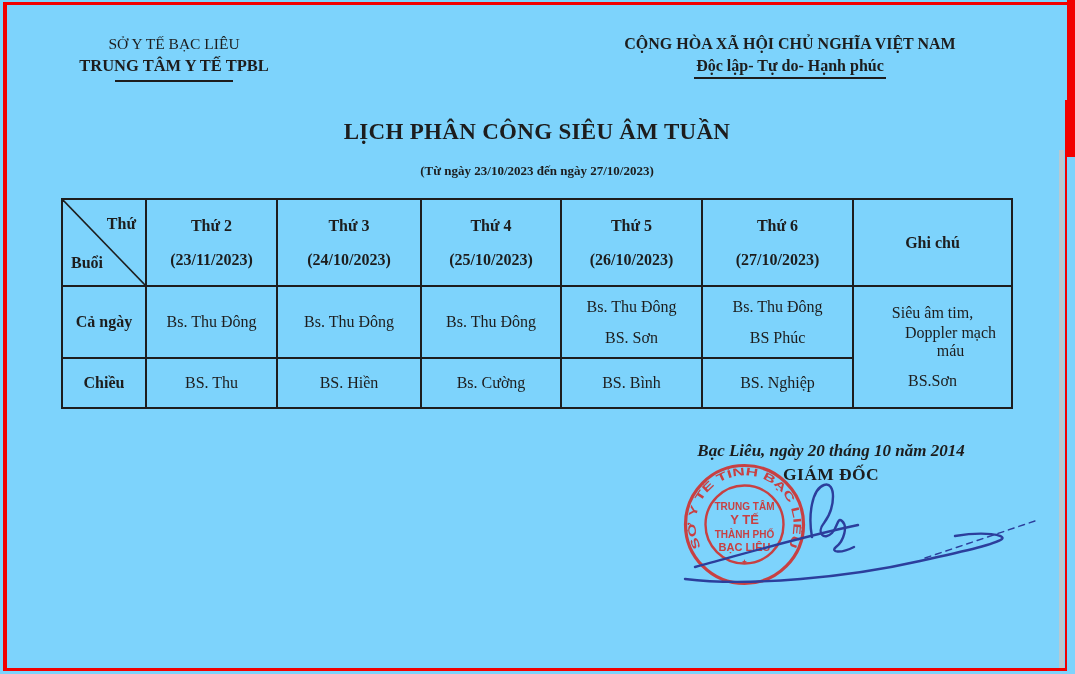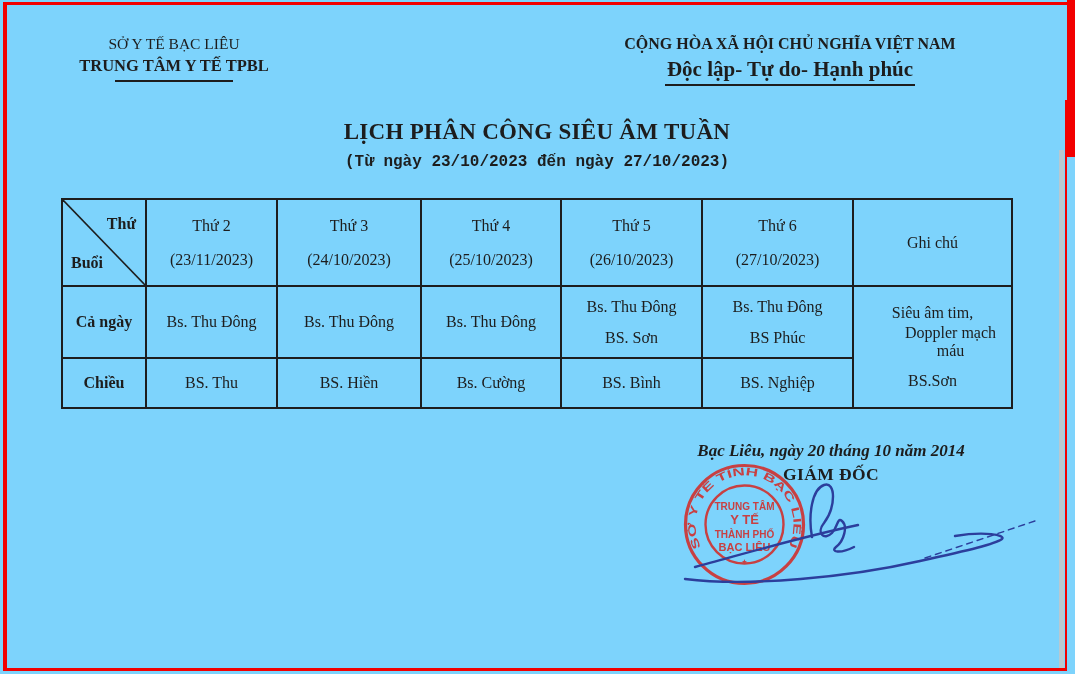--- a/index.html
+++ b/index.html
@@ -15,30 +15,30 @@
   .edge-right-thick{right:0;top:0;width:8px;height:157px;background:#f20000;}
   .edge-right-thin{left:1065px;top:100px;width:2px;height:570px;background:#f20000;}
   .edge-right-shadow{left:1059px;top:150px;width:5px;height:518px;background:#c6c6c6;opacity:.8;}
 
   .org{position:absolute;text-align:center;line-height:1.35;}
   .org-left{left:60px;top:34px;width:228px;}
   .org-right{left:575px;top:33px;width:430px;}
   .org .l1{font-size:15.5px;}
   .org-left .l2{font-size:16.5px;font-weight:bold;}
   .org-right .l1{font-size:16px;font-weight:bold;}
-  .org-right .l2{font-size:21px;font-weight:bold;display:inline-block;border-bottom:2px solid #1d1d1d;padding:0 2px 1px;}
+  .org-right .l2{font-size:16px;font-weight:bold;display:inline-block;border-bottom:2px solid #1d1d1d;padding:0 2px 1px;}
   .org-rule{width:118px;height:2px;background:#1d1d1d;margin:3px auto 0;}
 
   .doc-title{position:absolute;left:63px;top:119px;width:948px;text-align:center;}
   .doc-title .main{font-size:23px;font-weight:bold;letter-spacing:.3px;}
-  .doc-title .sub{font-size:16px;font-weight:bold;margin-top:8px;font-family:Liberation Mono, monospace;}
+  .doc-title .sub{font-size:13px;font-weight:bold;margin-top:18px;}
 
   table.sched{position:absolute;left:61px;top:198px;border-collapse:collapse;table-layout:fixed;}
   table.sched td{border:2px solid #1d1d1d;text-align:center;vertical-align:middle;padding:0;font-size:16px;}
-  td.hdr{font-weight:normal;}
+  td.hdr{font-weight:bold;}
   .hdr-stack{display:flex;flex-direction:column;align-items:center;justify-content:center;gap:16px;}
   .cell-stack{display:flex;flex-direction:column;align-items:center;justify-content:center;gap:13px;}
   td.rowlbl{font-weight:bold;font-size:16.5px;}
   td.corner{position:relative;margin-top:7px;}
   td.corner svg{position:absolute;left:0;top:0;width:100%;height:100%;}
   .corner-top{position:absolute;top:15px;right:9px;font-weight:bold;font-size:16px;}
   .corner-bottom{position:absolute;bottom:13px;left:8px;font-weight:bold;font-size:16px;}
   .note-l2{margin-top:2px;padding-left:36px;}
   .note-l3{margin-top:12px;}
 

